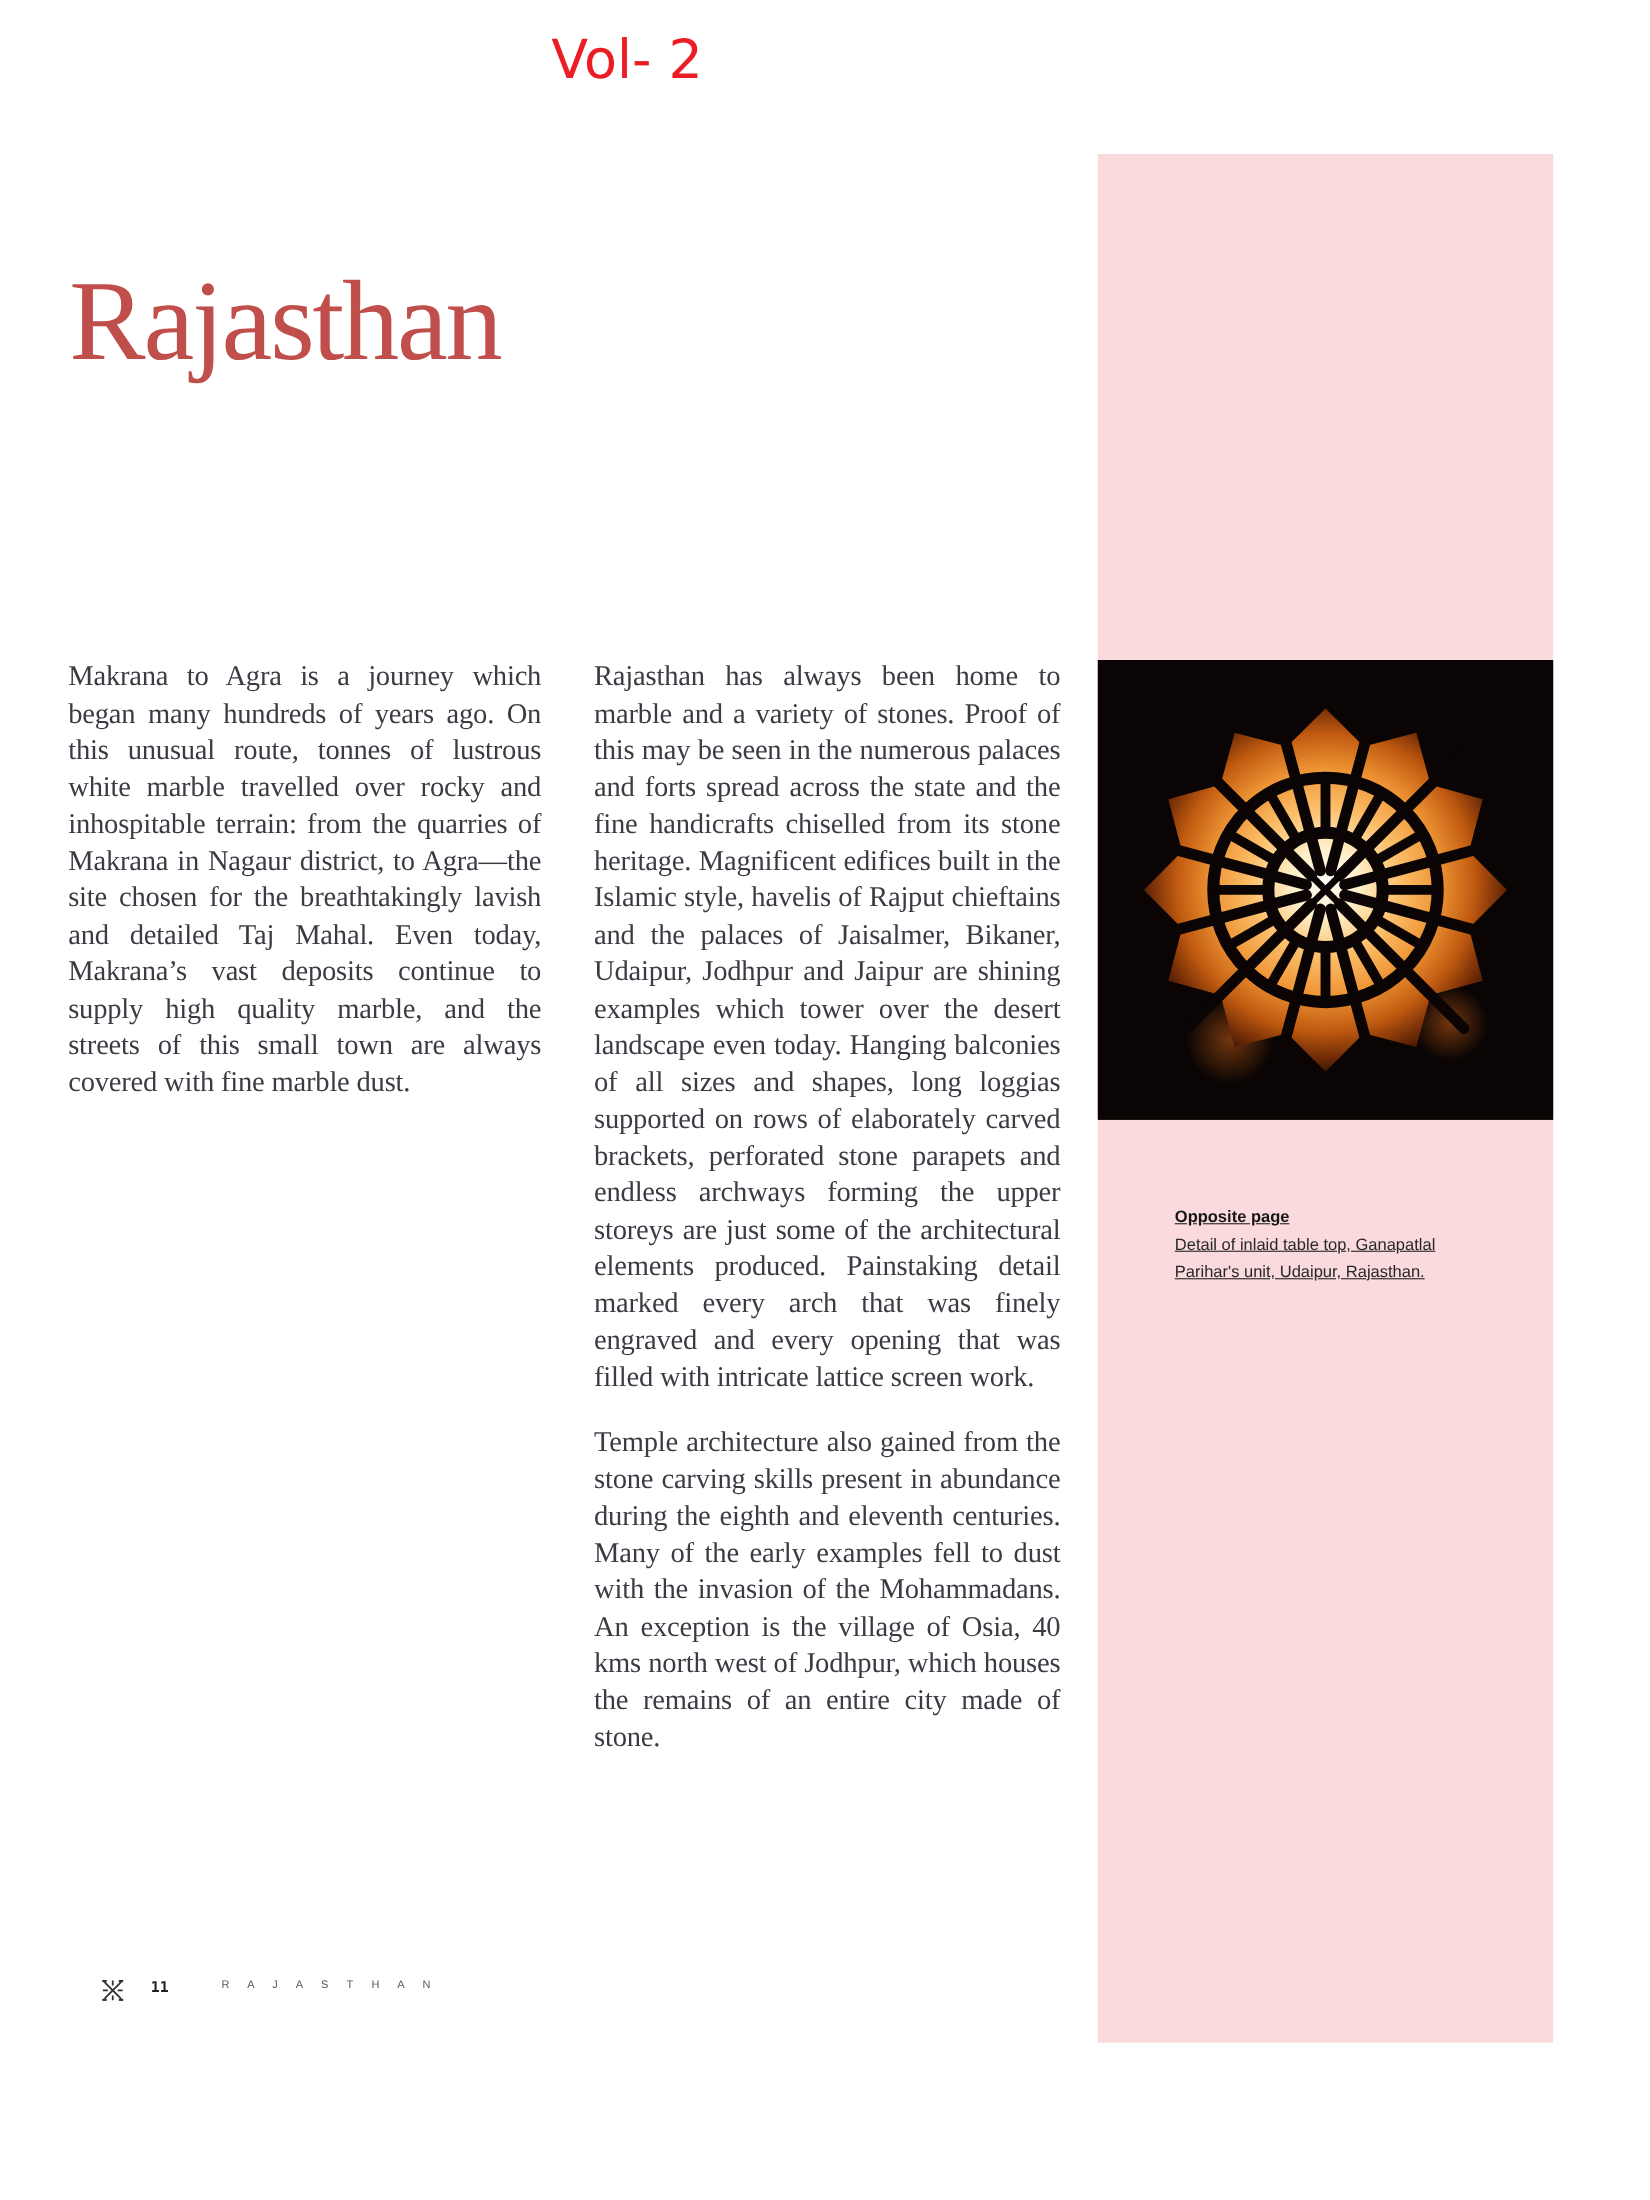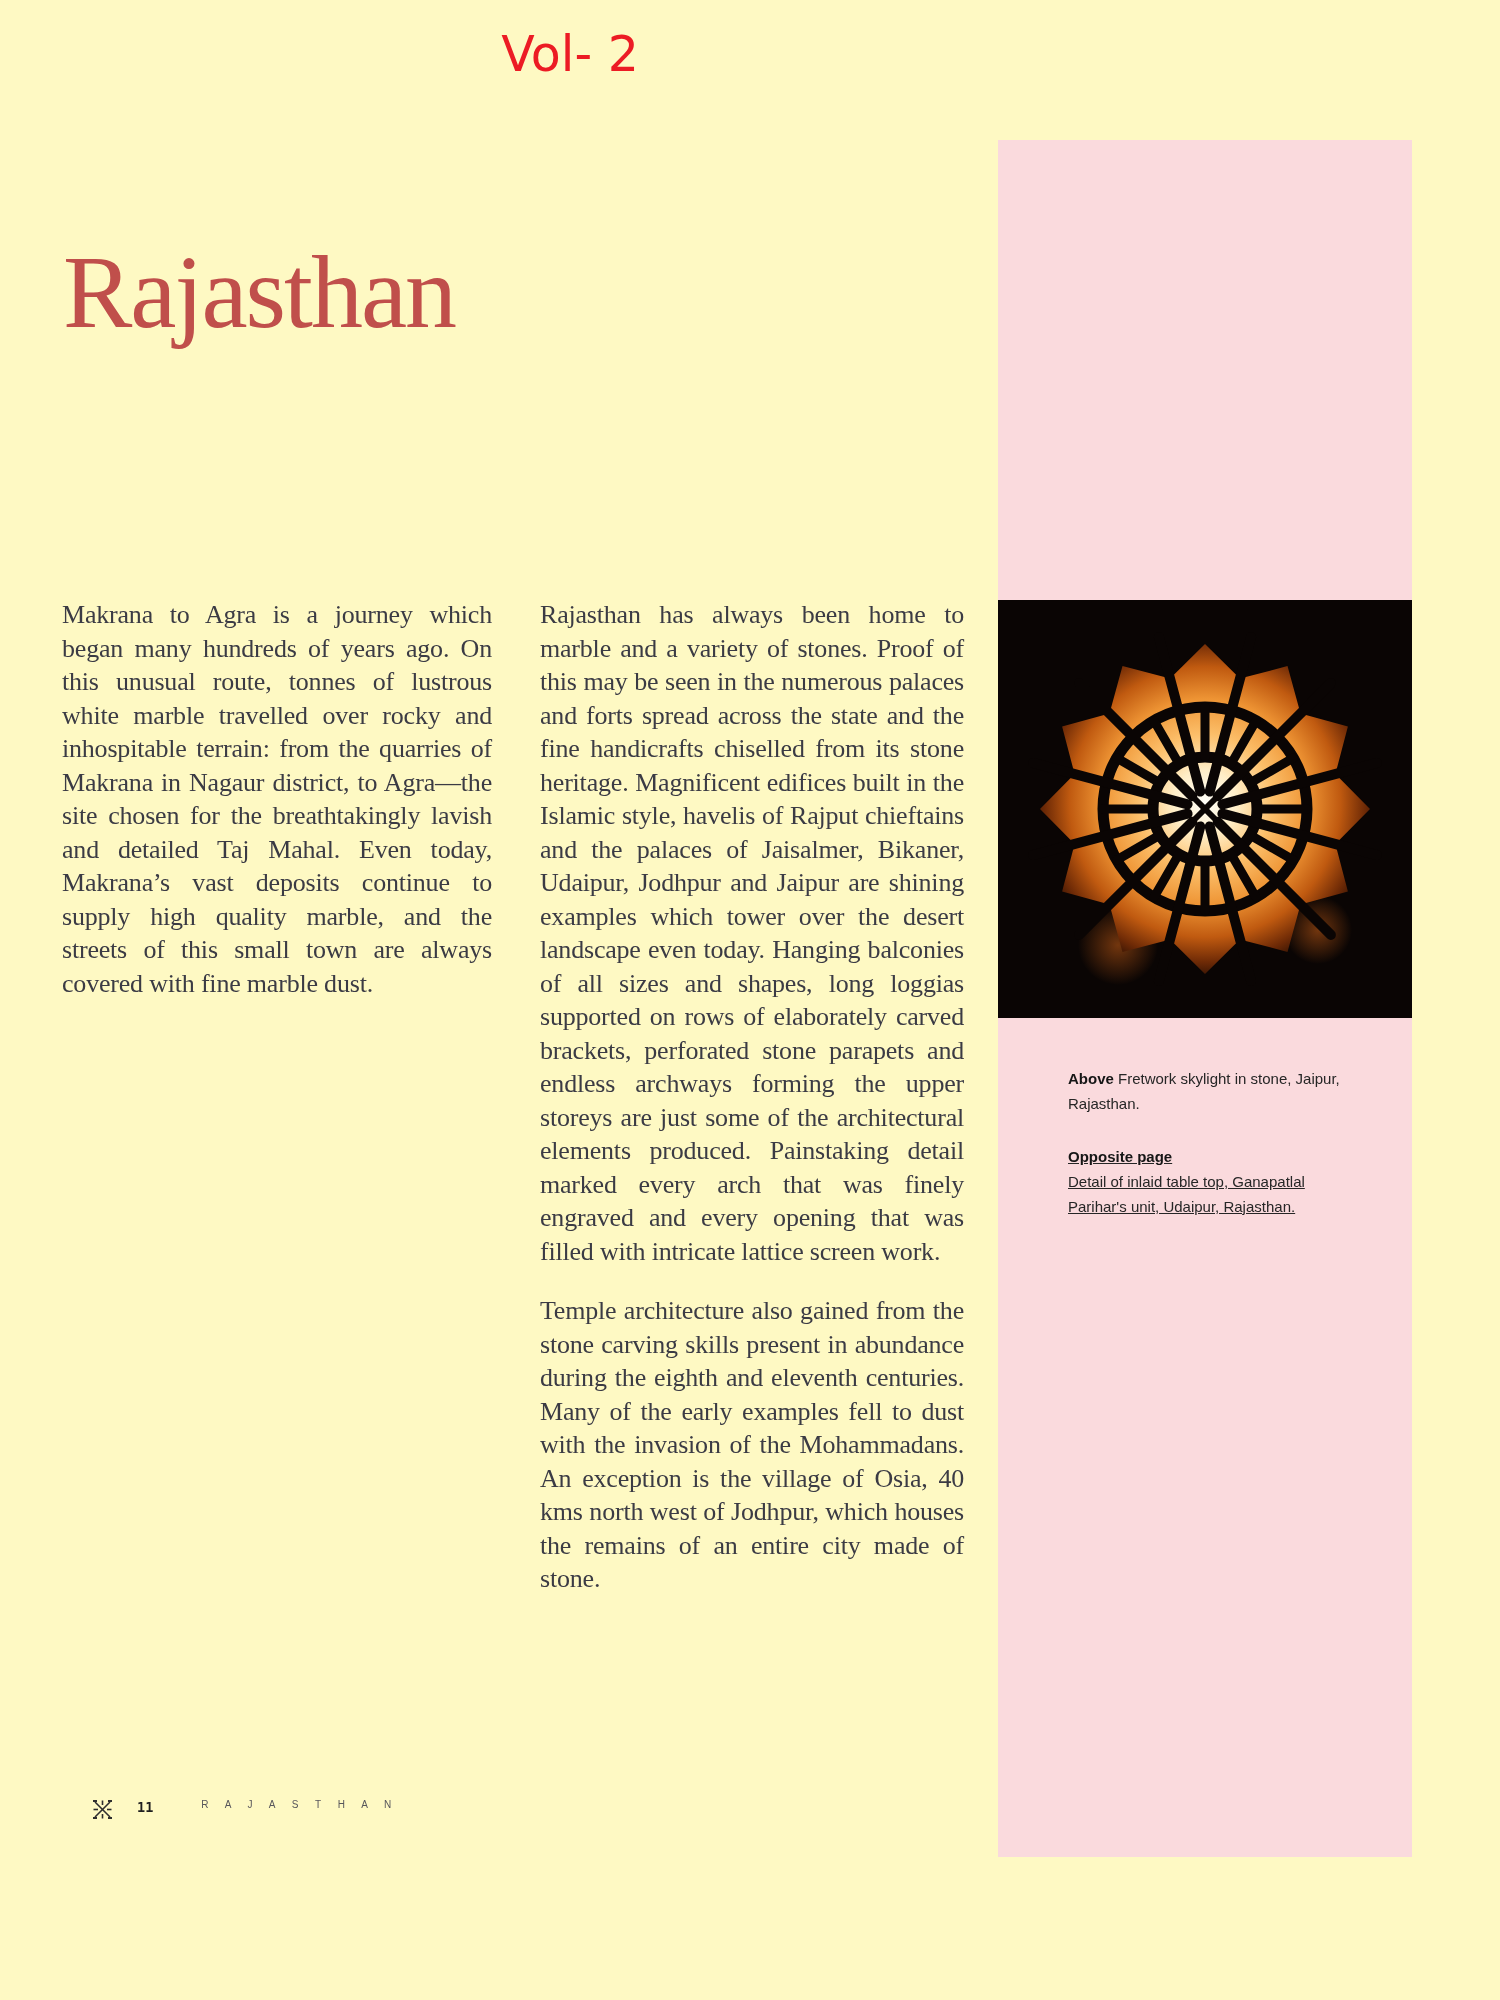--- a/index.html
+++ b/index.html
@@ -1,19 +1,19 @@
 <!DOCTYPE html>
 <html><head>
 <meta charset="utf-8">
 <style>
   html,body{margin:0;padding:0;background:#e9e9e9;}
   .page{
     position:relative;
     width:1500px;height:2000px;
-    background:#fef9c3;
+    background:#ffffff;
     overflow:hidden;
     font-family:"Liberation Serif", serif;
   }
   .vol-label{
     position:absolute;
     top:26px;left:0;width:1140px;
     text-align:center;
     font-family:"DejaVu Sans", sans-serif;
     font-size:49px;
     color:#ec1c24;
@@ -165,21 +165,20 @@
 
         <g stroke-width="6">
           <line x1="196" y1="198" x2="218" y2="220"></line>
           <line x1="218" y1="198" x2="196" y2="220"></line>
         </g>
       </g>
     </svg>
   </div>
 
   <div class="captions">
-    <p class="caption-block"><span class="cap-bold">Above</span><span> Fretwork skylight in stone, Jaipur, Rajasthan.</span></p>
     <p class="caption-block" style="margin-top:28px;text-decoration:underline;"><span class="cap-bold">Opposite page</span><br>
     <span>Detail of inlaid table top, Ganapatlal Parihar's unit, Udaipur, Rajasthan.</span></p>
   </div>
 
   <div class="footer">
     <svg class="ornament" viewBox="0 0 21 21">
       <g stroke="#2e2e2e" stroke-width="1.6" fill="none">
         <line x1="3" y1="3" x2="18" y2="18"></line>
         <line x1="18" y1="3" x2="3" y2="18"></line>
         <line x1="10.5" y1="1.5" x2="10.5" y2="6"></line>

